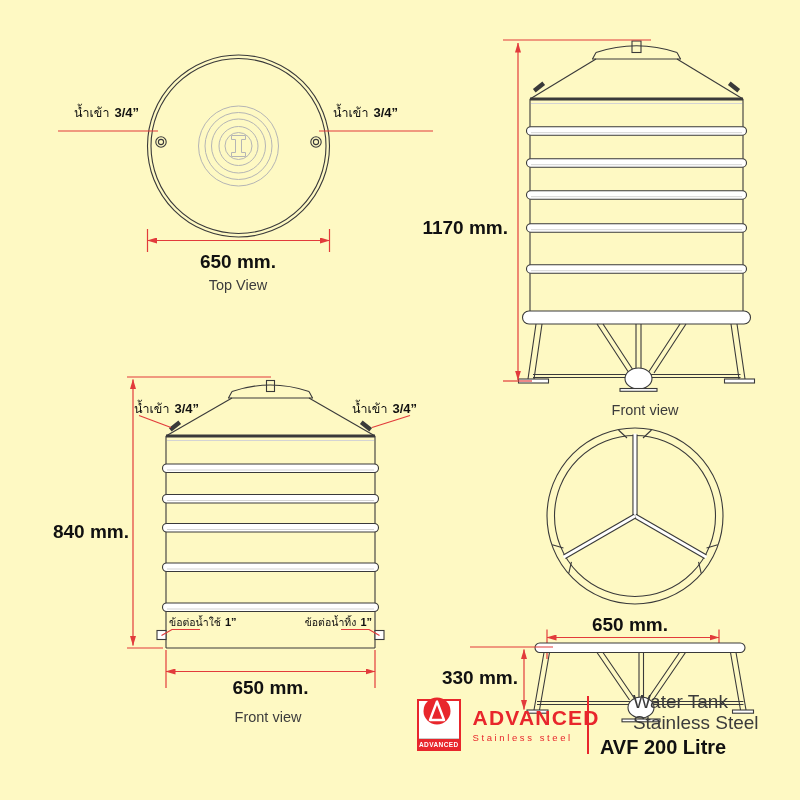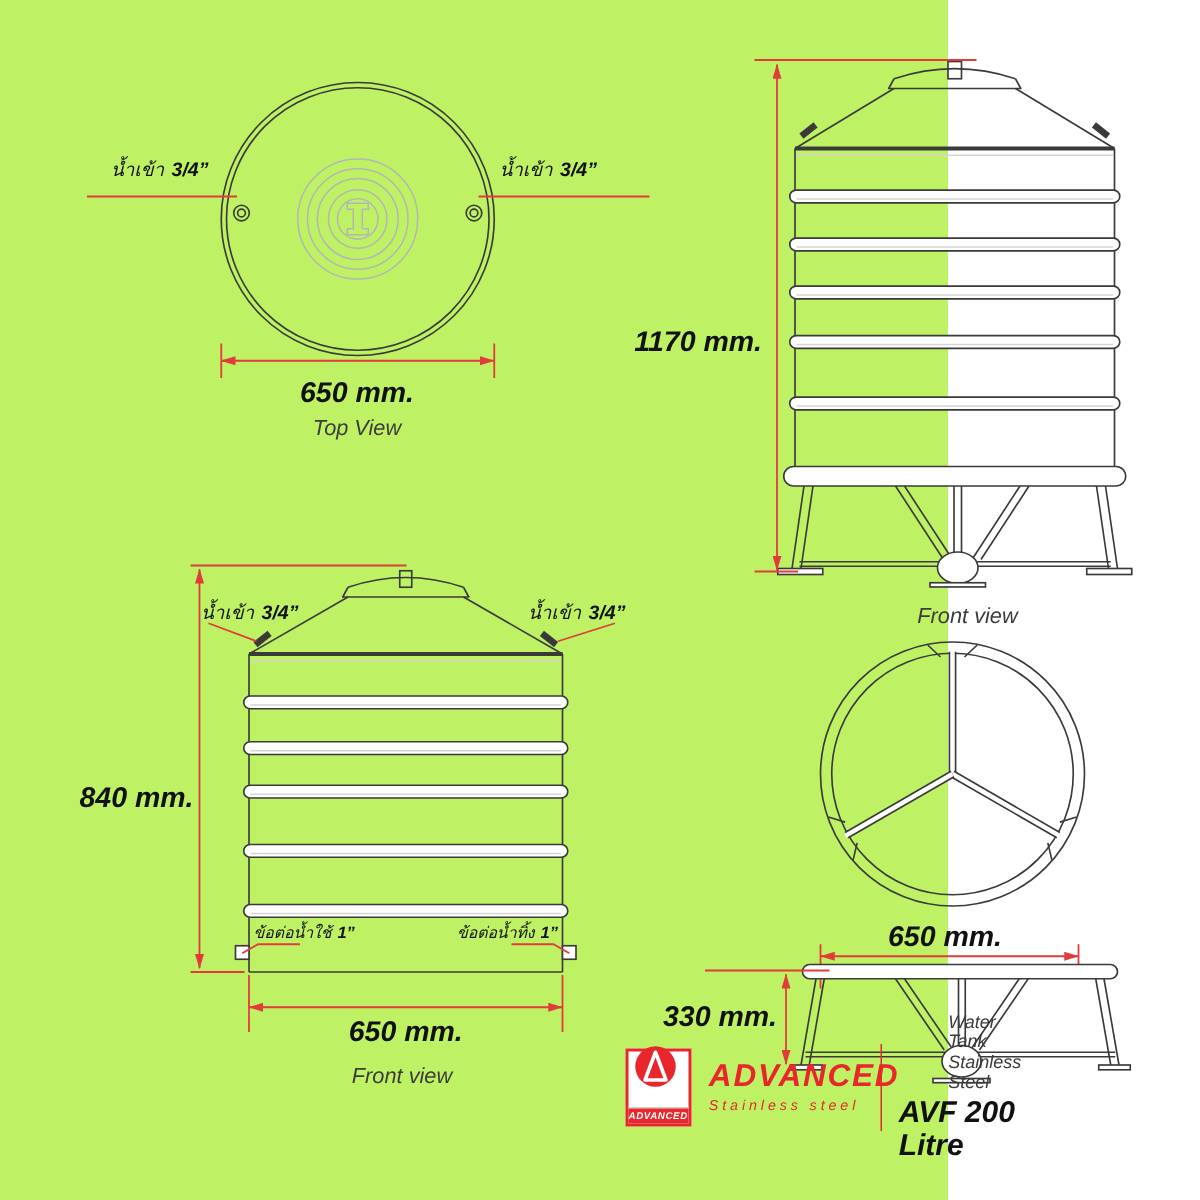--- a/index.html
+++ b/index.html
@@ -1,17 +1,17 @@
 <!DOCTYPE html>
 <html style="--line: #3a3a3a; --light: #b5b5b5; --red: #e23b3b; --brand: #e8262c; --text: #111111; --caption: #3c3c3c;"><head>
 <meta charset="utf-8">
 <style>
   html,body{margin:0;padding:0;background:#fff;width:800px;height:800px;overflow:hidden;}
-  #stage{position:relative;width:632px;height:800px;background:#bef264;
-         font-family:"Liberation Sans","DejaVu Sans",sans-serif;font-style:italic;}
+  #stage{position:relative;width:800px;height:800px;background:#fef9c3;
+         font-family:"Liberation Sans","DejaVu Sans",sans-serif;}
   svg{position:absolute;left:0;top:0;}
   svg text{font-family:"Liberation Sans","DejaVu Sans",sans-serif;}
   .k {stroke:var(--line,#3a3a3a);stroke-width:1.1;fill:none;}
   .kf{stroke:var(--line,#3a3a3a);stroke-width:1.1;fill:#fff;}
   .k2{stroke:var(--line,#2b2b2b);stroke-width:2.8;fill:none;}
   .g {stroke:var(--light,#b5b5b5);stroke-width:1;fill:none;}
   .gl{stroke:#d4d4d4;stroke-width:1;fill:none;}
   .r {stroke:var(--red,#e23b3b);stroke-width:1.2;fill:none;}
   .blk{fill:var(--line,#2b2b2b);stroke:none;}
   .dim{font-size:19px;font-weight:bold;fill:var(--text,#111);}
@@ -24,21 +24,21 @@
   .footer{position:absolute;left:417px;top:696px;display:flex;align-items:center;height:58px;}
   .logo{width:52px;height:52px;border:2.5px solid var(--brand,#e8262c);box-sizing:border-box;
         display:flex;flex-direction:column;background:#fff;}
   .logo-top{flex:1;display:flex;align-items:center;justify-content:center;border-bottom:1px solid #ccc;}
   .logo-strip{background:var(--brand,#e8262c);color:#fff;font-size:6.5px;font-weight:bold;
         text-align:center;letter-spacing:.4px;padding:2px 0 1.5px 0;}
   .brand-col{margin-left:12px;width:112px;}
   .brand-name{color:var(--brand,#e8262c);font-weight:bold;font-size:21px;letter-spacing:1.2px;line-height:1;}
   .brand-sub{color:var(--brand,#e8262c);font-size:9.5px;letter-spacing:2.6px;margin-top:4px;white-space:nowrap;}
   .divider{width:3px;align-self:stretch;background:var(--brand,#e8262c);margin:0 11px 0 2px;}
-  .product-title{font-size:12px;color:#3b3b3b;line-height:1.1;margin-left:33px;}
+  .product-title{font-size:19px;color:#3b3b3b;line-height:1.1;margin-left:33px;}
   .product-model{font-size:20px;font-weight:bold;color:#111;margin-top:3px;line-height:1.1;}
 </style>
 </head>
 <body>
 
 <div id="stage">
 <svg width="800" height="800" viewBox="0 0 800 800">
   <defs>
     <marker id="arw" viewBox="0 0 10 6" markerWidth="10" markerHeight="6" refX="9.5" refY="3" orient="auto-start-reverse" markerUnits="userSpaceOnUse">
       <path d="M0,0 L10,3 L0,6 z" fill="#e23b3b"></path>

